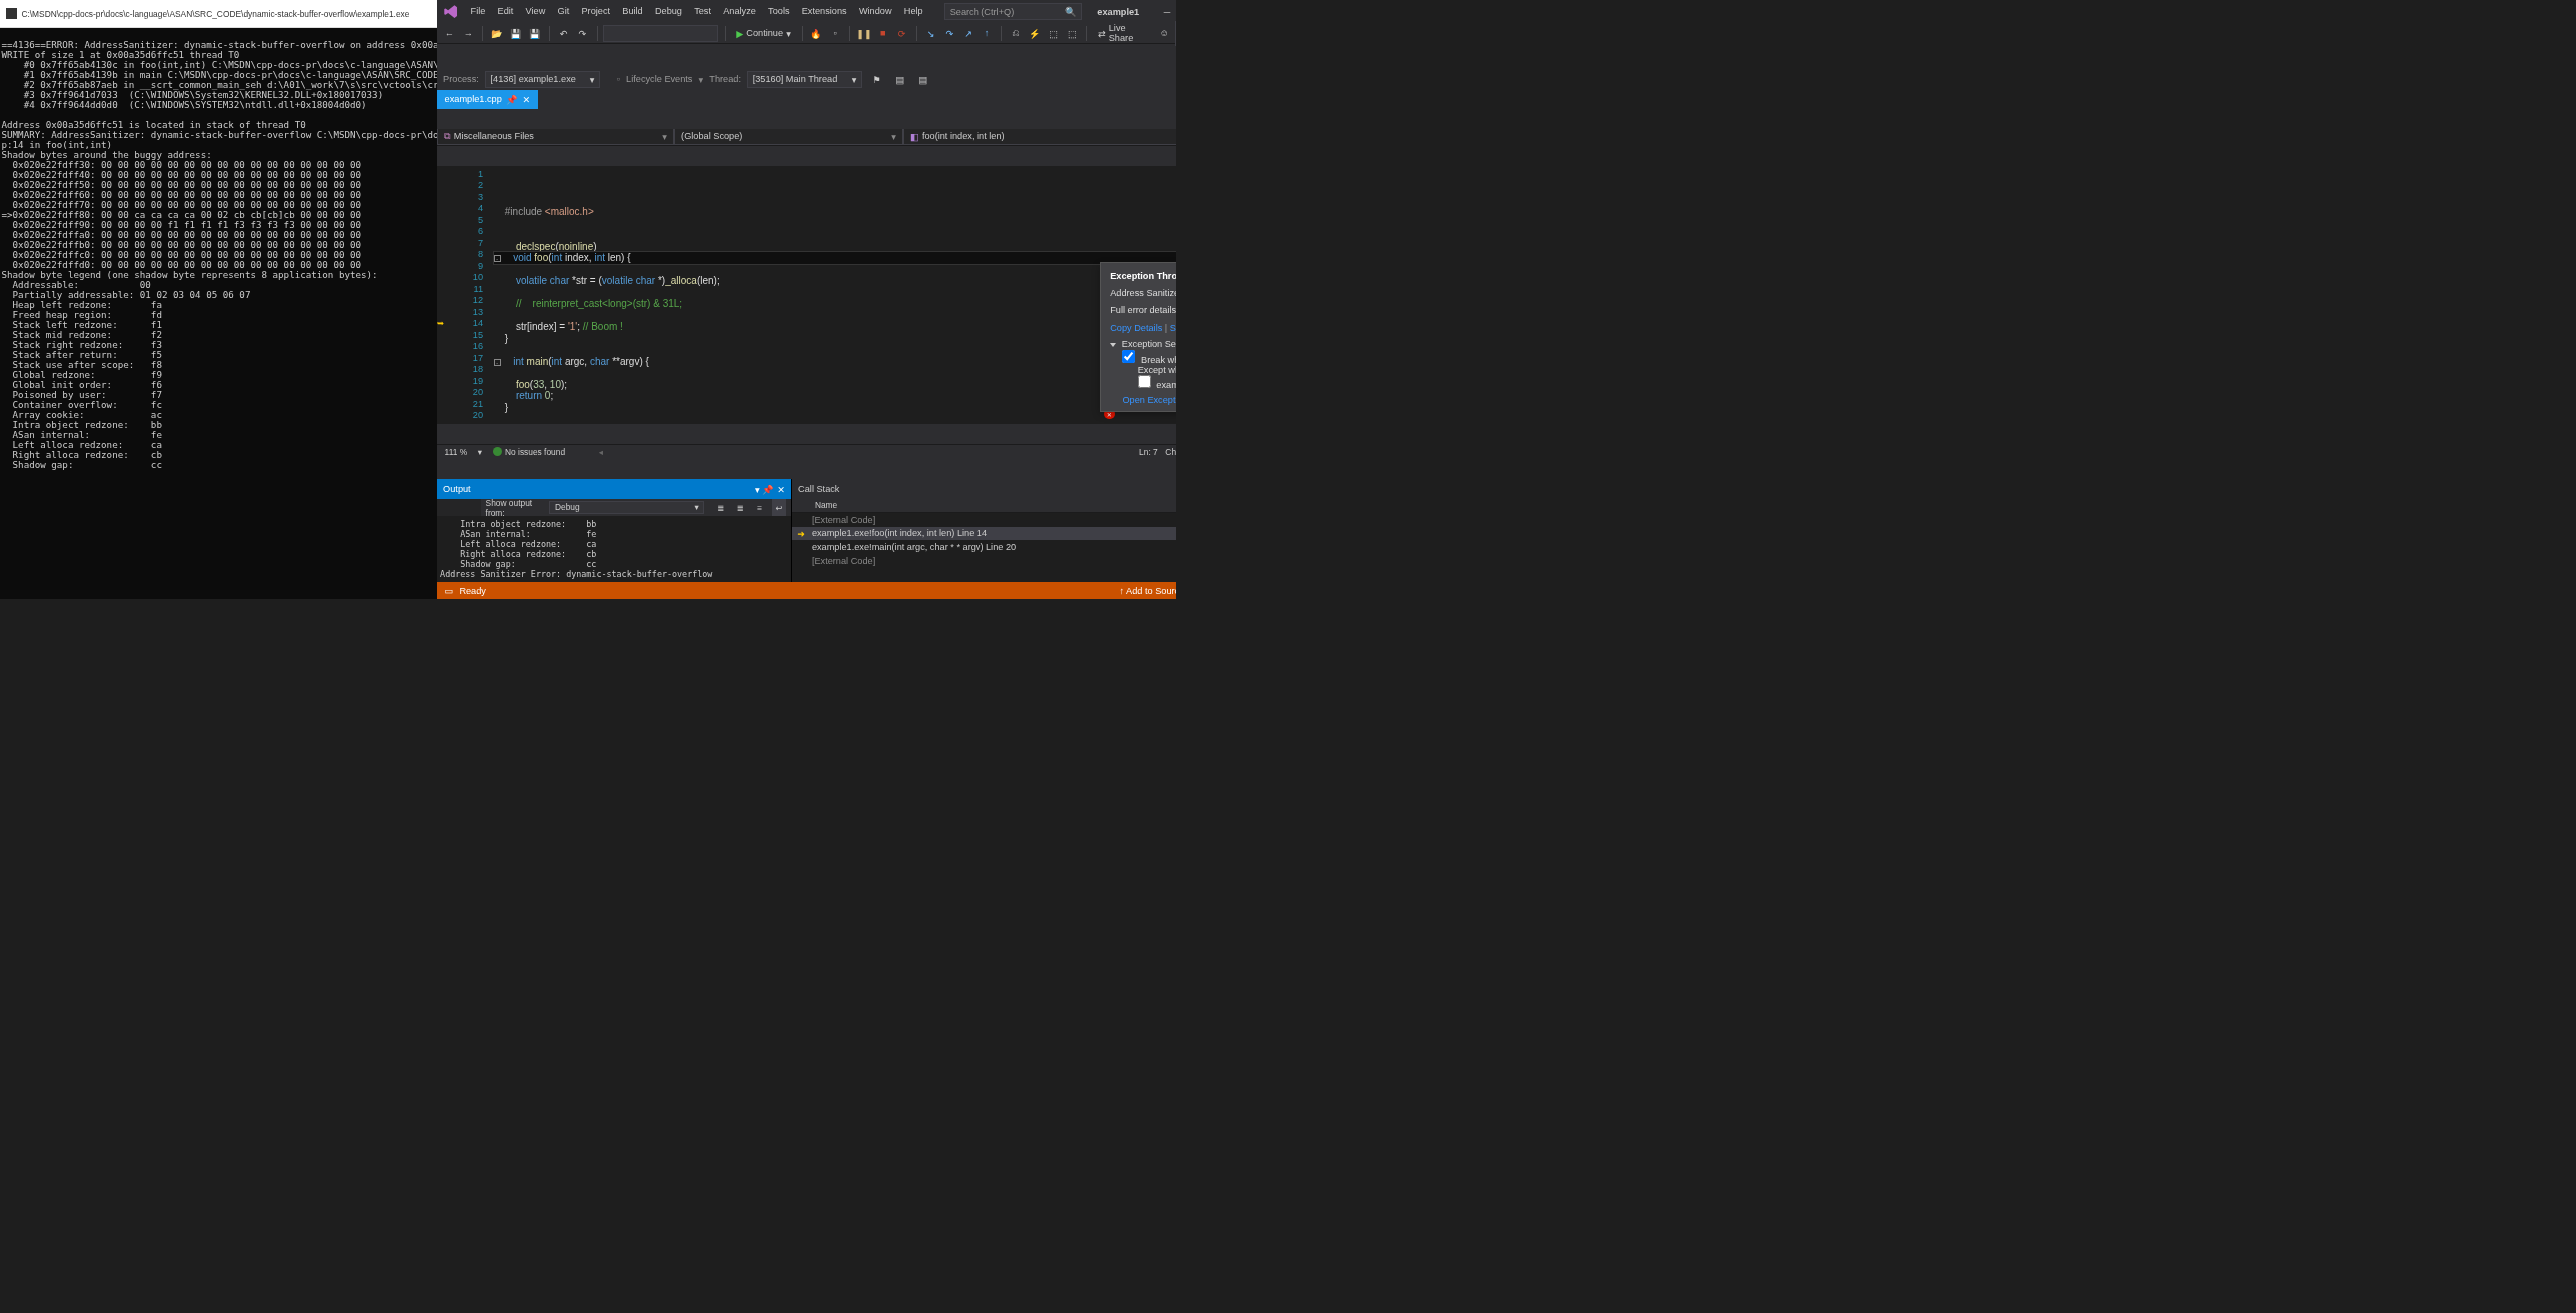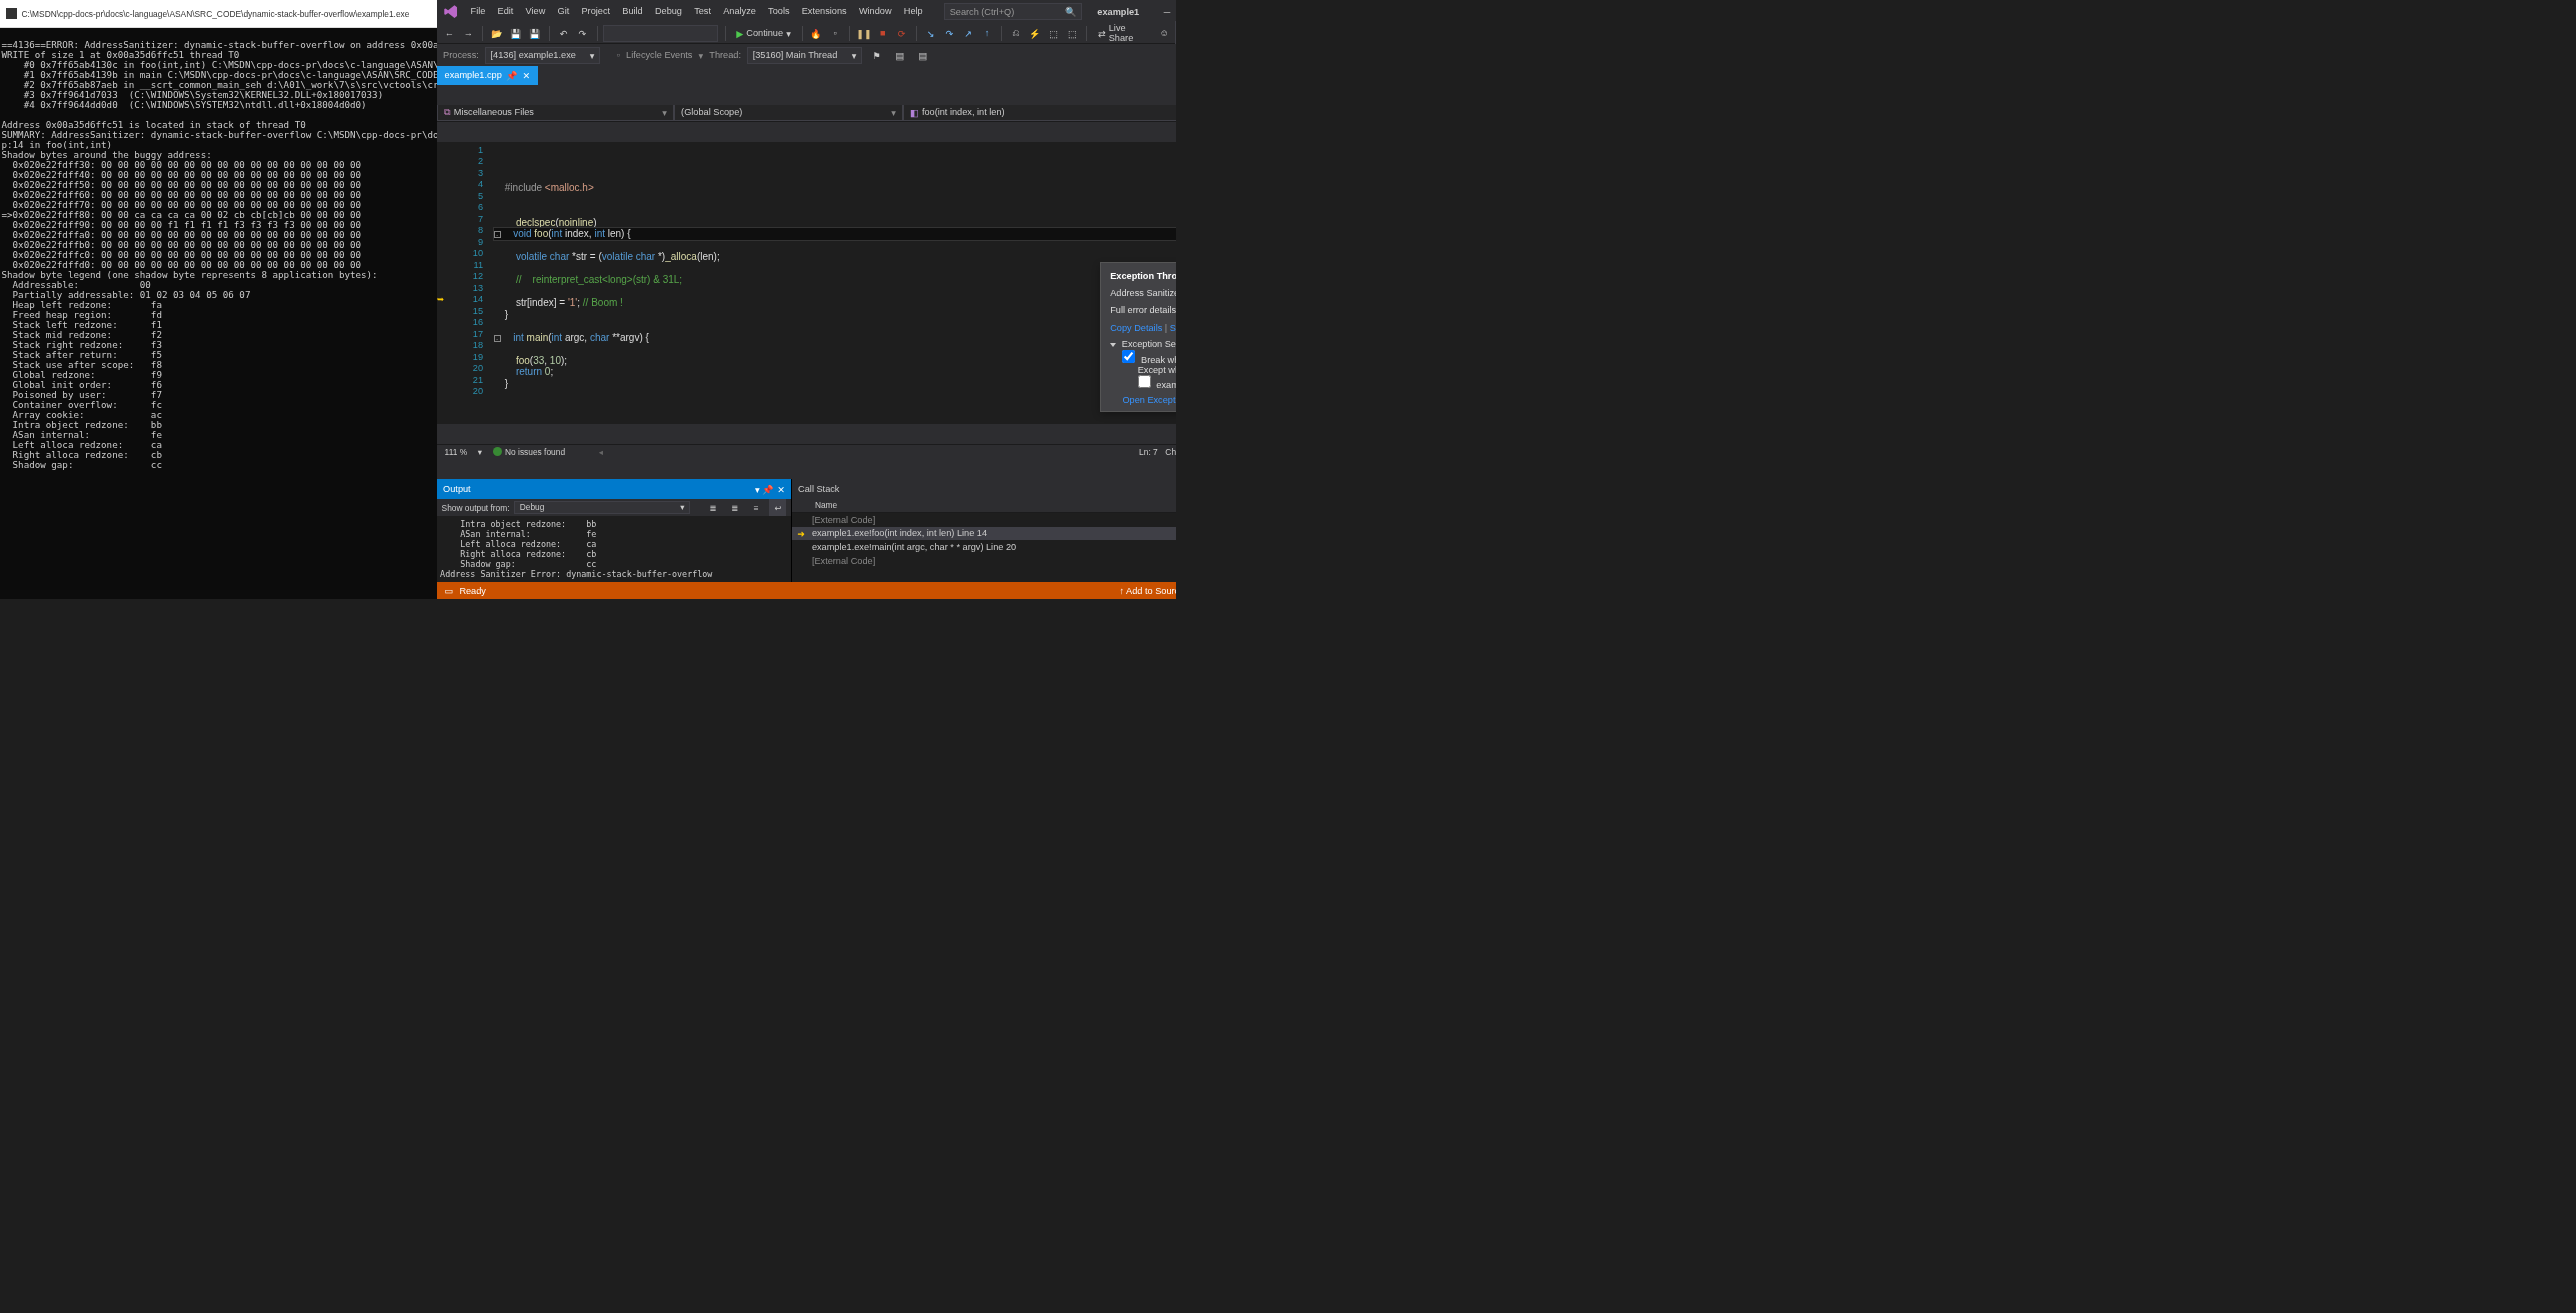--- a/index.html
+++ b/index.html
@@ -26,21 +26,21 @@
 .win-btn { width: 34px; height: 23px; display: flex; align-items: center; justify-content: center; color: #ccc; }
 
 .toolbar { height: 21.4px; background: #2d2d30; display: flex; align-items: center; padding: 0 4.6px; gap: 3.1px; border-bottom: 0.8px solid #1b1b1c; }
 .tb-sep { width: 0.8px; height: 15.3px; background: #46464a; margin: 0 3.1px; }
 .tb-btn { display: flex; align-items: center; justify-content: center; width: 17px; height: 17px; color: #ccc; }
 .continue-btn { display: flex; align-items: center; background: #2d2d30; height: 17px; padding: 0 4.6px; gap: 3.1px; }
 .continue-btn .tri { color: #4ec94e; }
 .int-preview { margin-left: auto; margin-right: 7.6px; color: #999; border: 0.8px solid #3f3f46; padding: 1.5px 6.1px; font-size: 8.4px; }
 .live-share { display: flex; align-items: center; gap: 3.1px; padding: 0 4.6px; }
 
-.toolbar2 { height: 21.4px; background: #2d2d30; display: flex; align-items: center; padding: 0 6.1px; font-size: 9.2px; gap: 6.1px; }
+.toolbar2 { height: 21.4px; background: #2d2d30; display: flex; align-items: center; padding: 0 6.1px; font-size: 9.2px; gap: 6.1px; margin-top: 24px; }
 .proc-sel { background: #333337; border: 0.8px solid #3f3f46; height: 17px; min-width: 115px; display: flex; align-items: center; padding: 0 4.6px; color: #ccc; }
 .label-grey { color: #999; }
 
 
 .file-tabs { height: 19px; background: #2d2d30; display: flex; align-items: flex-end; }
 .file-tab { background: #1c97ea; color: #fff; height: 19px; display: flex; align-items: center; padding: 0 7.6px; font-size: 9.2px; gap: 4.6px; }
 .file-tab .x { color: #fff; }
 .file-tabs-right { margin-left: auto; display: flex; gap: 3.1px; padding: 0 4.6px; }
 
 
@@ -91,21 +91,21 @@
 
 .bottom-panels { height: 103px; display: flex; background: #252526; }
 .output-panel { width: 355px; display: flex; flex-direction: column; border-right: 0.8px solid #000;}
 .callstack-panel { flex: 1; display: flex; flex-direction: column; }
 
 .panel-title { height: 20px; display: flex; align-items: center; padding: 0 6.1px; font-size: 9.2px; }
 .output-panel .panel-title { background: #007acc; color: #fff; }
 .callstack-panel .panel-title { background: #2d2d30; color: #ccc; }
 .panel-title .pctrls { margin-left: auto; display: flex; gap: 3.1px; }
 
-.output-toolbar { height: 17px; background: #2d2d30; display: flex; align-items: center; padding: 0 4.6px; gap: 4.6px; font-size: 8.4px; }
+.output-toolbar { height: 17px; background: #2d2d30; display: flex; align-items: center; padding: 0 4.6px; gap: 4.6px; font-size: 8.4px; margin-left: 44px; }
 .output-sel { background: #333337; border: 0.8px solid #3f3f46; height: 13.8px; width: 176px; display: flex; align-items: center; padding: 0 4.6px; color: #ccc; }
 .output-body { flex: 1; background: #1e1e1e; font-family: Consolas, monospace; font-size: 8.4px; white-space: pre; padding: 3.1px; color: #ccc; overflow: hidden; }
 
 .cs-header { height: 13.8px; background: #2d2d30; display: flex; align-items: center; font-size: 8.4px; padding: 0 7.6px; border-bottom: 0.8px solid #1b1b1c; }
 .cs-header .lang { margin-left: auto; }
 .cs-body { flex: 1; background: #1e1e1e; font-size: 9.2px; }
 .cs-row { height: 13.8px; display: flex; align-items: center; padding: 0 21.4px 0 3.1px; }
 .cs-row.sel { background: #3f3f46; }
 .cs-row .arrw { width: 12.2px; text-align: center; color: #ffcc00; }
 .cs-row .nm { flex: 1; padding-left: 4.6px; }

